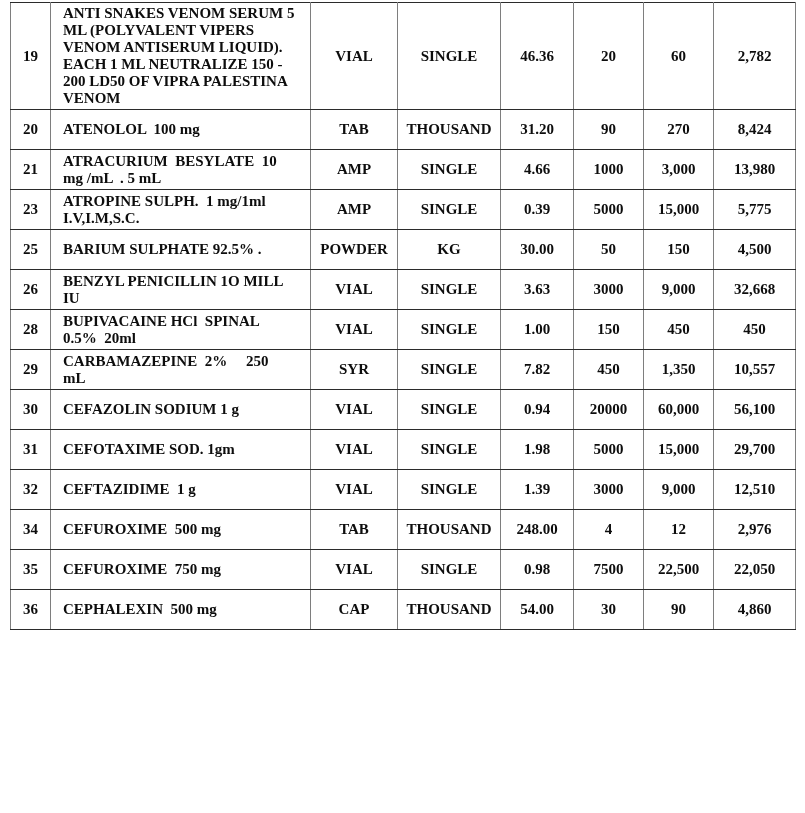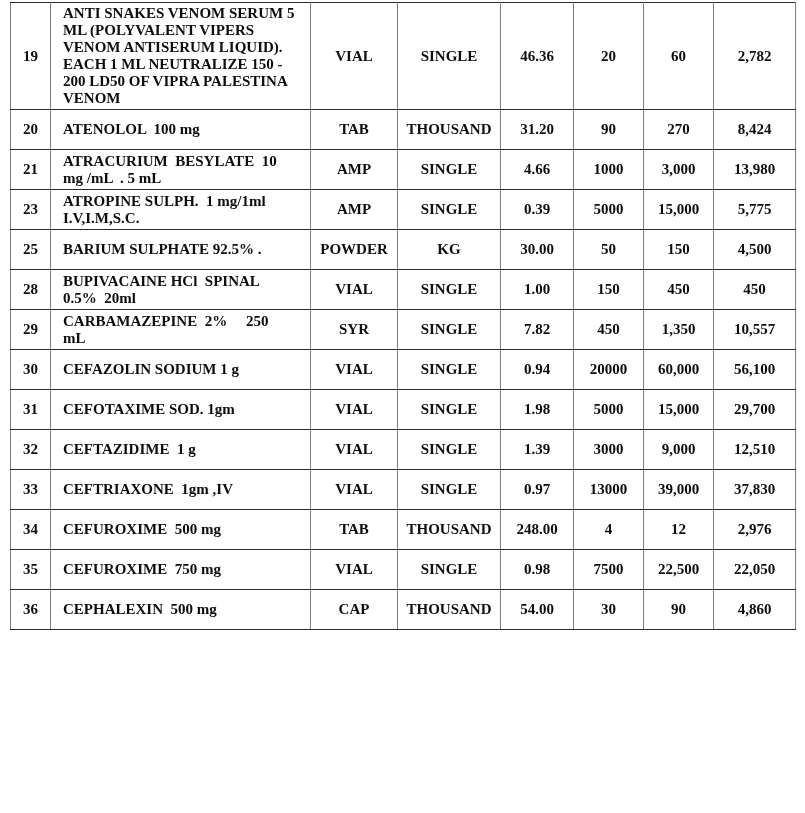--- a/index.html
+++ b/index.html
@@ -120,20 +120,31 @@
           <td class="c-no">25</td>
           <td class="c-name">BARIUM SULPHATE 92.5% .</td>
           <td class="c-form">POWDER</td>
           <td class="c-unit">KG</td>
           <td class="c-num">30.00</td>
           <td class="c-num">50</td>
           <td class="c-num">150</td>
           <td class="c-num">4,500</td>
         </tr>
         <tr>
+          <td class="c-no">26</td>
+          <td class="c-name">BENZYL PENICILLIN 1O MILL
+IU</td>
+          <td class="c-form">VIAL</td>
+          <td class="c-unit">SINGLE</td>
+          <td class="c-num">3.63</td>
+          <td class="c-num">3000</td>
+          <td class="c-num">9,000</td>
+          <td class="c-num">32,668</td>
+        </tr>
+        <tr>
           <td class="c-no">28</td>
           <td class="c-name">BUPIVACAINE HCl  SPINAL
 0.5%  20ml</td>
           <td class="c-form">VIAL</td>
           <td class="c-unit">SINGLE</td>
           <td class="c-num">1.00</td>
           <td class="c-num">150</td>
           <td class="c-num">450</td>
           <td class="c-num">450</td>
         </tr>
@@ -170,30 +181,20 @@
         </tr>
         <tr>
           <td class="c-no">32</td>
           <td class="c-name">CEFTAZIDIME  1 g</td>
           <td class="c-form">VIAL</td>
           <td class="c-unit">SINGLE</td>
           <td class="c-num">1.39</td>
           <td class="c-num">3000</td>
           <td class="c-num">9,000</td>
           <td class="c-num">12,510</td>
-        </tr>
-        <tr>
-          <td class="c-no">33</td>
-          <td class="c-name">CEFTRIAXONE  1gm ,IV</td>
-          <td class="c-form">VIAL</td>
-          <td class="c-unit">SINGLE</td>
-          <td class="c-num">0.97</td>
-          <td class="c-num">13000</td>
-          <td class="c-num">39,000</td>
-          <td class="c-num">37,830</td>
         </tr>
         <tr>
           <td class="c-no">34</td>
           <td class="c-name">CEFUROXIME  500 mg</td>
           <td class="c-form">TAB</td>
           <td class="c-unit">THOUSAND</td>
           <td class="c-num">248.00</td>
           <td class="c-num">4</td>
           <td class="c-num">12</td>
           <td class="c-num">2,976</td>

